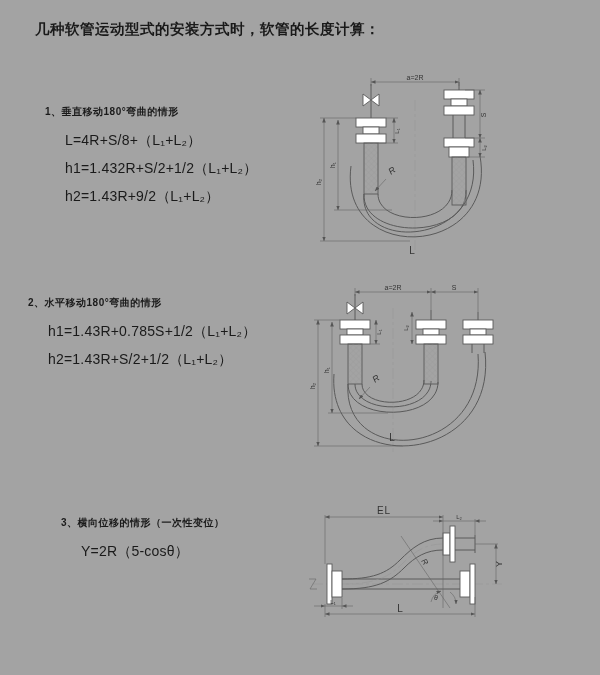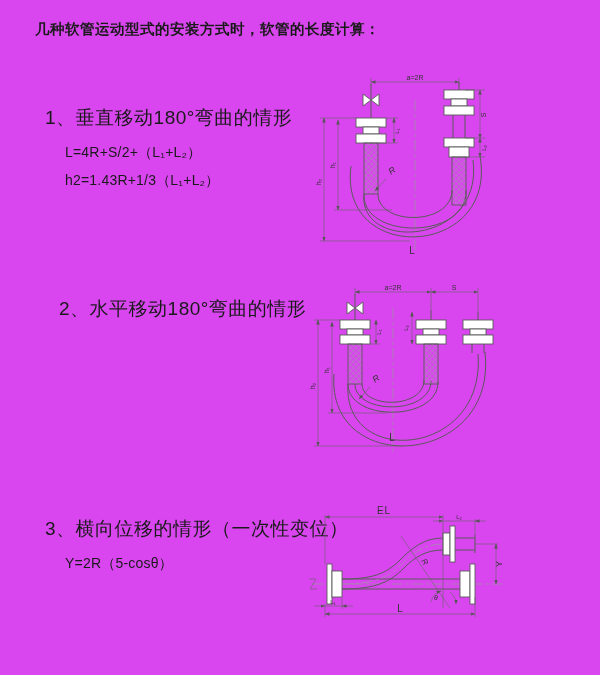--- a/index.html
+++ b/index.html
@@ -1,46 +1,47 @@
 <!DOCTYPE html>
 <html><head>
 <meta charset="utf-8">
 <style>
   html,body{margin:0;padding:0;background:#e8e8e8;}
   .page{
-    position:relative;width:600px;height:675px;background:#d946ef;
+    position:relative;width:600px;height:675px;background:#a3a3a3;
     font-family:"Liberation Sans","DejaVu Sans",sans-serif;color:#1a1a1a;
     overflow:hidden;margin:0 auto;
   }
   .doc-title{
     position:absolute;left:35px;top:20px;font-size:14.5px;font-weight:700;
     letter-spacing:0.5px;white-space:nowrap;
   }
   .section-text{position:absolute;white-space:nowrap;}
-  .sec-heading{font-size:19px;font-weight:400;letter-spacing:0.5px;margin-bottom:7px;}
+  .sec-heading{font-size:10px;font-weight:700;letter-spacing:0.5px;margin-bottom:7px;}
   .formula{font-size:14px;line-height:28px;height:28px;padding-left:20px;letter-spacing:0.2px;}
   .diagram{position:absolute;}
   svg{display:block;}
   svg text{fill:#333;font-family:"Liberation Sans","DejaVu Sans",sans-serif;}
   .draw{stroke:#5a5a5a;stroke-width:1;fill:none;}
   .part{stroke:#5a5a5a;stroke-width:0.9;fill:#ffffff;}
   .dim{stroke:#666;stroke-width:0.6;fill:none;}
   .cline{stroke:#999;stroke-width:0.7;fill:none;stroke-dasharray:11 3 3 3;}
 </style>
 </head>
 <body>
 
 <div class="page">
 
   <div class="doc-title">几种软管运动型式的安装方式时，软管的长度计算：</div>
 
   <div class="section-text" style="left:45px;top:105px;">
     <div class="sec-heading">1、垂直移动180°弯曲的情形</div>
-    <div class="formula">L=4R+S/2+（L₁+L₂）</div>
-    <div class="formula">h2=1.43R+1/3（L₁+L₂）</div>
+    <div class="formula">L=4R+S/8+（L₁+L₂）</div>
+    <div class="formula">h1=1.432R+S/2+1/2（L₁+L₂）</div>
+    <div class="formula">h2=1.43R+9/2（L₁+L₂）</div>
   </div>
 
   <div class="diagram" style="left:312px;top:70px;">
     <svg width="278" height="187" viewBox="0 0 278 187">
       <defs>
         <pattern id="hatch1" width="4" height="4" patternUnits="userSpaceOnUse" patternTransform="rotate(45)">
           <line x1="0" y1="0" x2="0" y2="4" stroke="#9a9a9a" stroke-width="0.8"></line>
           <line x1="0" y1="0" x2="4" y2="0" stroke="#9a9a9a" stroke-width="0.8"></line>
         </pattern>
         <marker id="ar1" markerWidth="8" markerHeight="6" refX="7.5" refY="3" orient="auto">
@@ -112,22 +113,24 @@
         <text x="174" y="78" text-anchor="middle" font-size="6" transform="rotate(-90 174 78)">L₂</text>
 
         <text x="79" y="105" font-size="9" font-style="italic" transform="rotate(-35 79 105)">R</text>
         <line class="dim" x1="74" y1="109" x2="63" y2="121" marker-end="url(#ar1)"></line>
 
         <text x="100" y="184" text-anchor="middle" font-size="10">L</text>
       </g>
     </svg>
   </div>
 
-  <div class="section-text" style="left:59px;top:296px;">
+  <div class="section-text" style="left:28px;top:296px;">
     <div class="sec-heading">2、水平移动180°弯曲的情形</div>
+    <div class="formula">h1=1.43R+0.785S+1/2（L₁+L₂）</div>
+    <div class="formula">h2=1.43R+S/2+1/2（L₁+L₂）</div>
   </div>
 
   <div class="diagram" style="left:308px;top:282px;">
     <svg width="287" height="180" viewBox="0 0 287 180">
       <defs>
         <pattern id="hatch2" width="4" height="4" patternUnits="userSpaceOnUse" patternTransform="rotate(45)">
           <line x1="0" y1="0" x2="0" y2="4" stroke="#9a9a9a" stroke-width="0.8"></line>
           <line x1="0" y1="0" x2="4" y2="0" stroke="#9a9a9a" stroke-width="0.8"></line>
         </pattern>
         <marker id="ar2" markerWidth="8" markerHeight="6" refX="7.5" refY="3" orient="auto">
@@ -200,21 +203,21 @@
         <text x="100" y="46" text-anchor="middle" font-size="6" transform="rotate(-90 100 46)">L₂</text>
 
         <text x="67" y="101" font-size="9" font-style="italic" transform="rotate(-35 67 101)">R</text>
         <line class="dim" x1="62" y1="105" x2="51" y2="117" marker-end="url(#ar2)"></line>
 
         <text x="84" y="159" text-anchor="middle" font-size="10">L</text>
       </g>
     </svg>
   </div>
 
-  <div class="section-text" style="left:45px;top:516px;">
+  <div class="section-text" style="left:61px;top:516px;">
     <div class="sec-heading">3、横向位移的情形（一次性变位）</div>
     <div class="formula">Y=2R（5-cosθ）</div>
   </div>
 
   <div class="diagram" style="left:300px;top:502px;">
     <svg width="295" height="158" viewBox="0 0 295 158">
       <defs>
         <marker id="ar3" markerWidth="8" markerHeight="6" refX="7.5" refY="3" orient="auto">
             <path d="M0,0 L8,3 L0,6 Z" fill="#555"></path>
           </marker>

